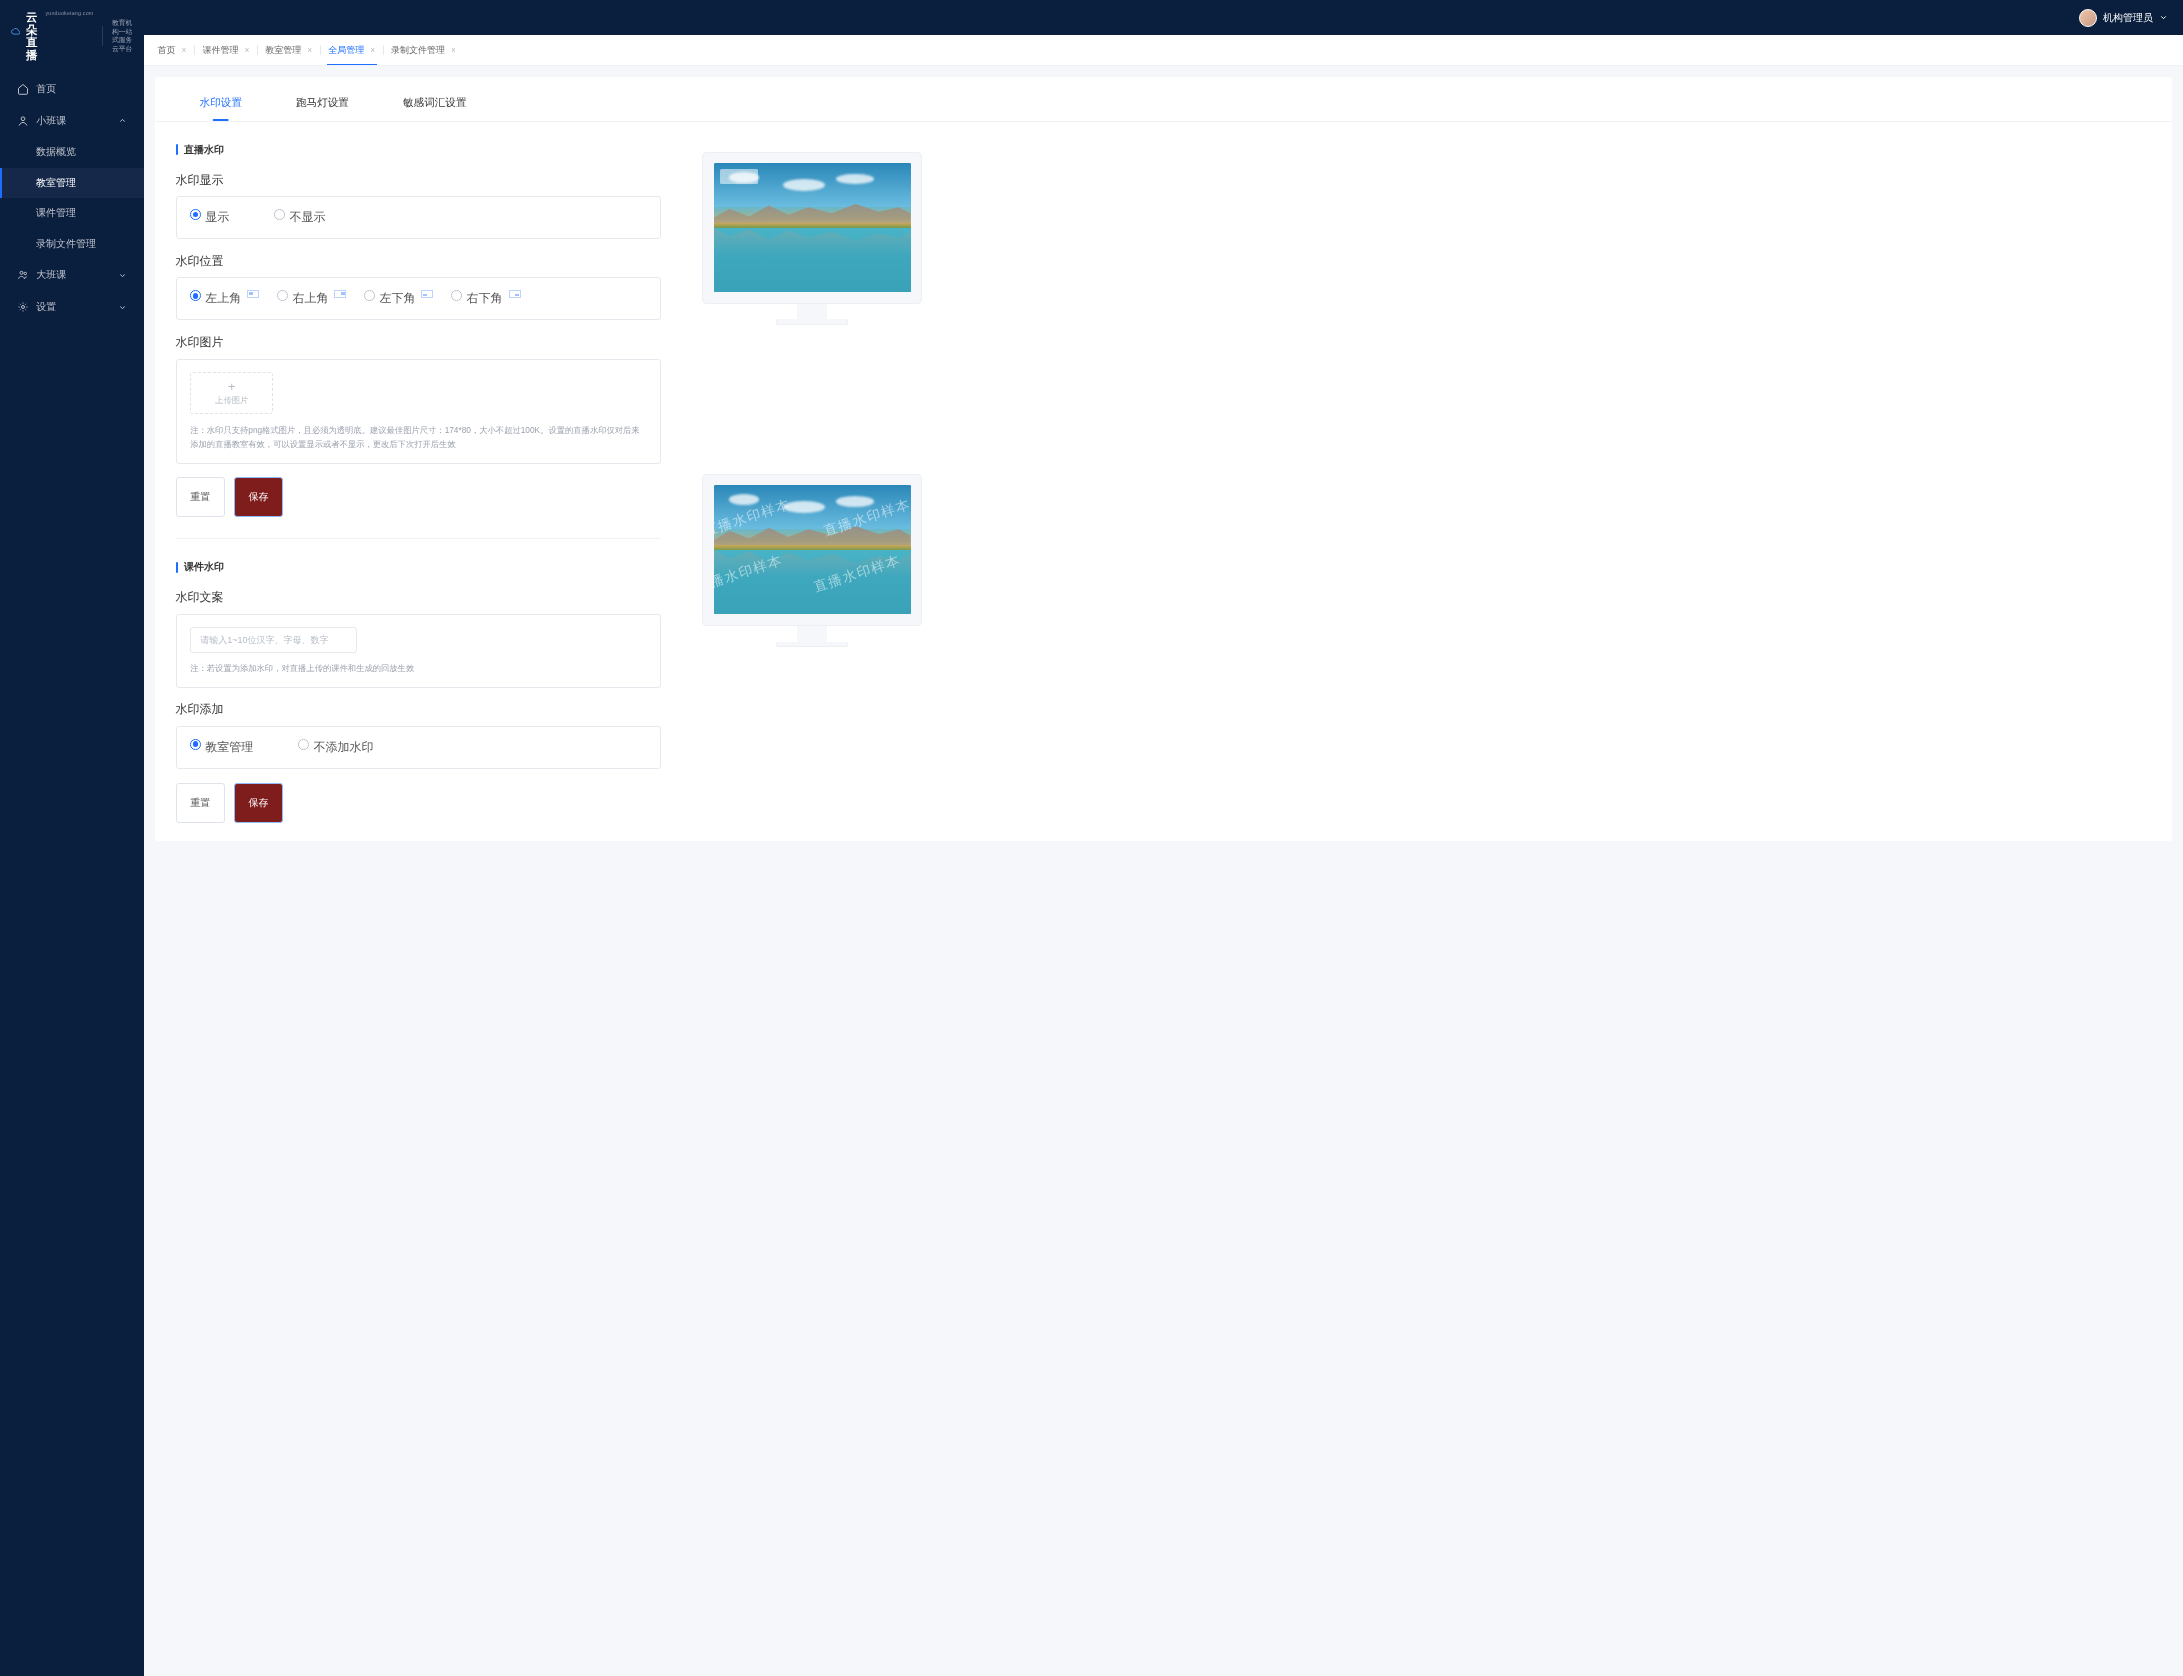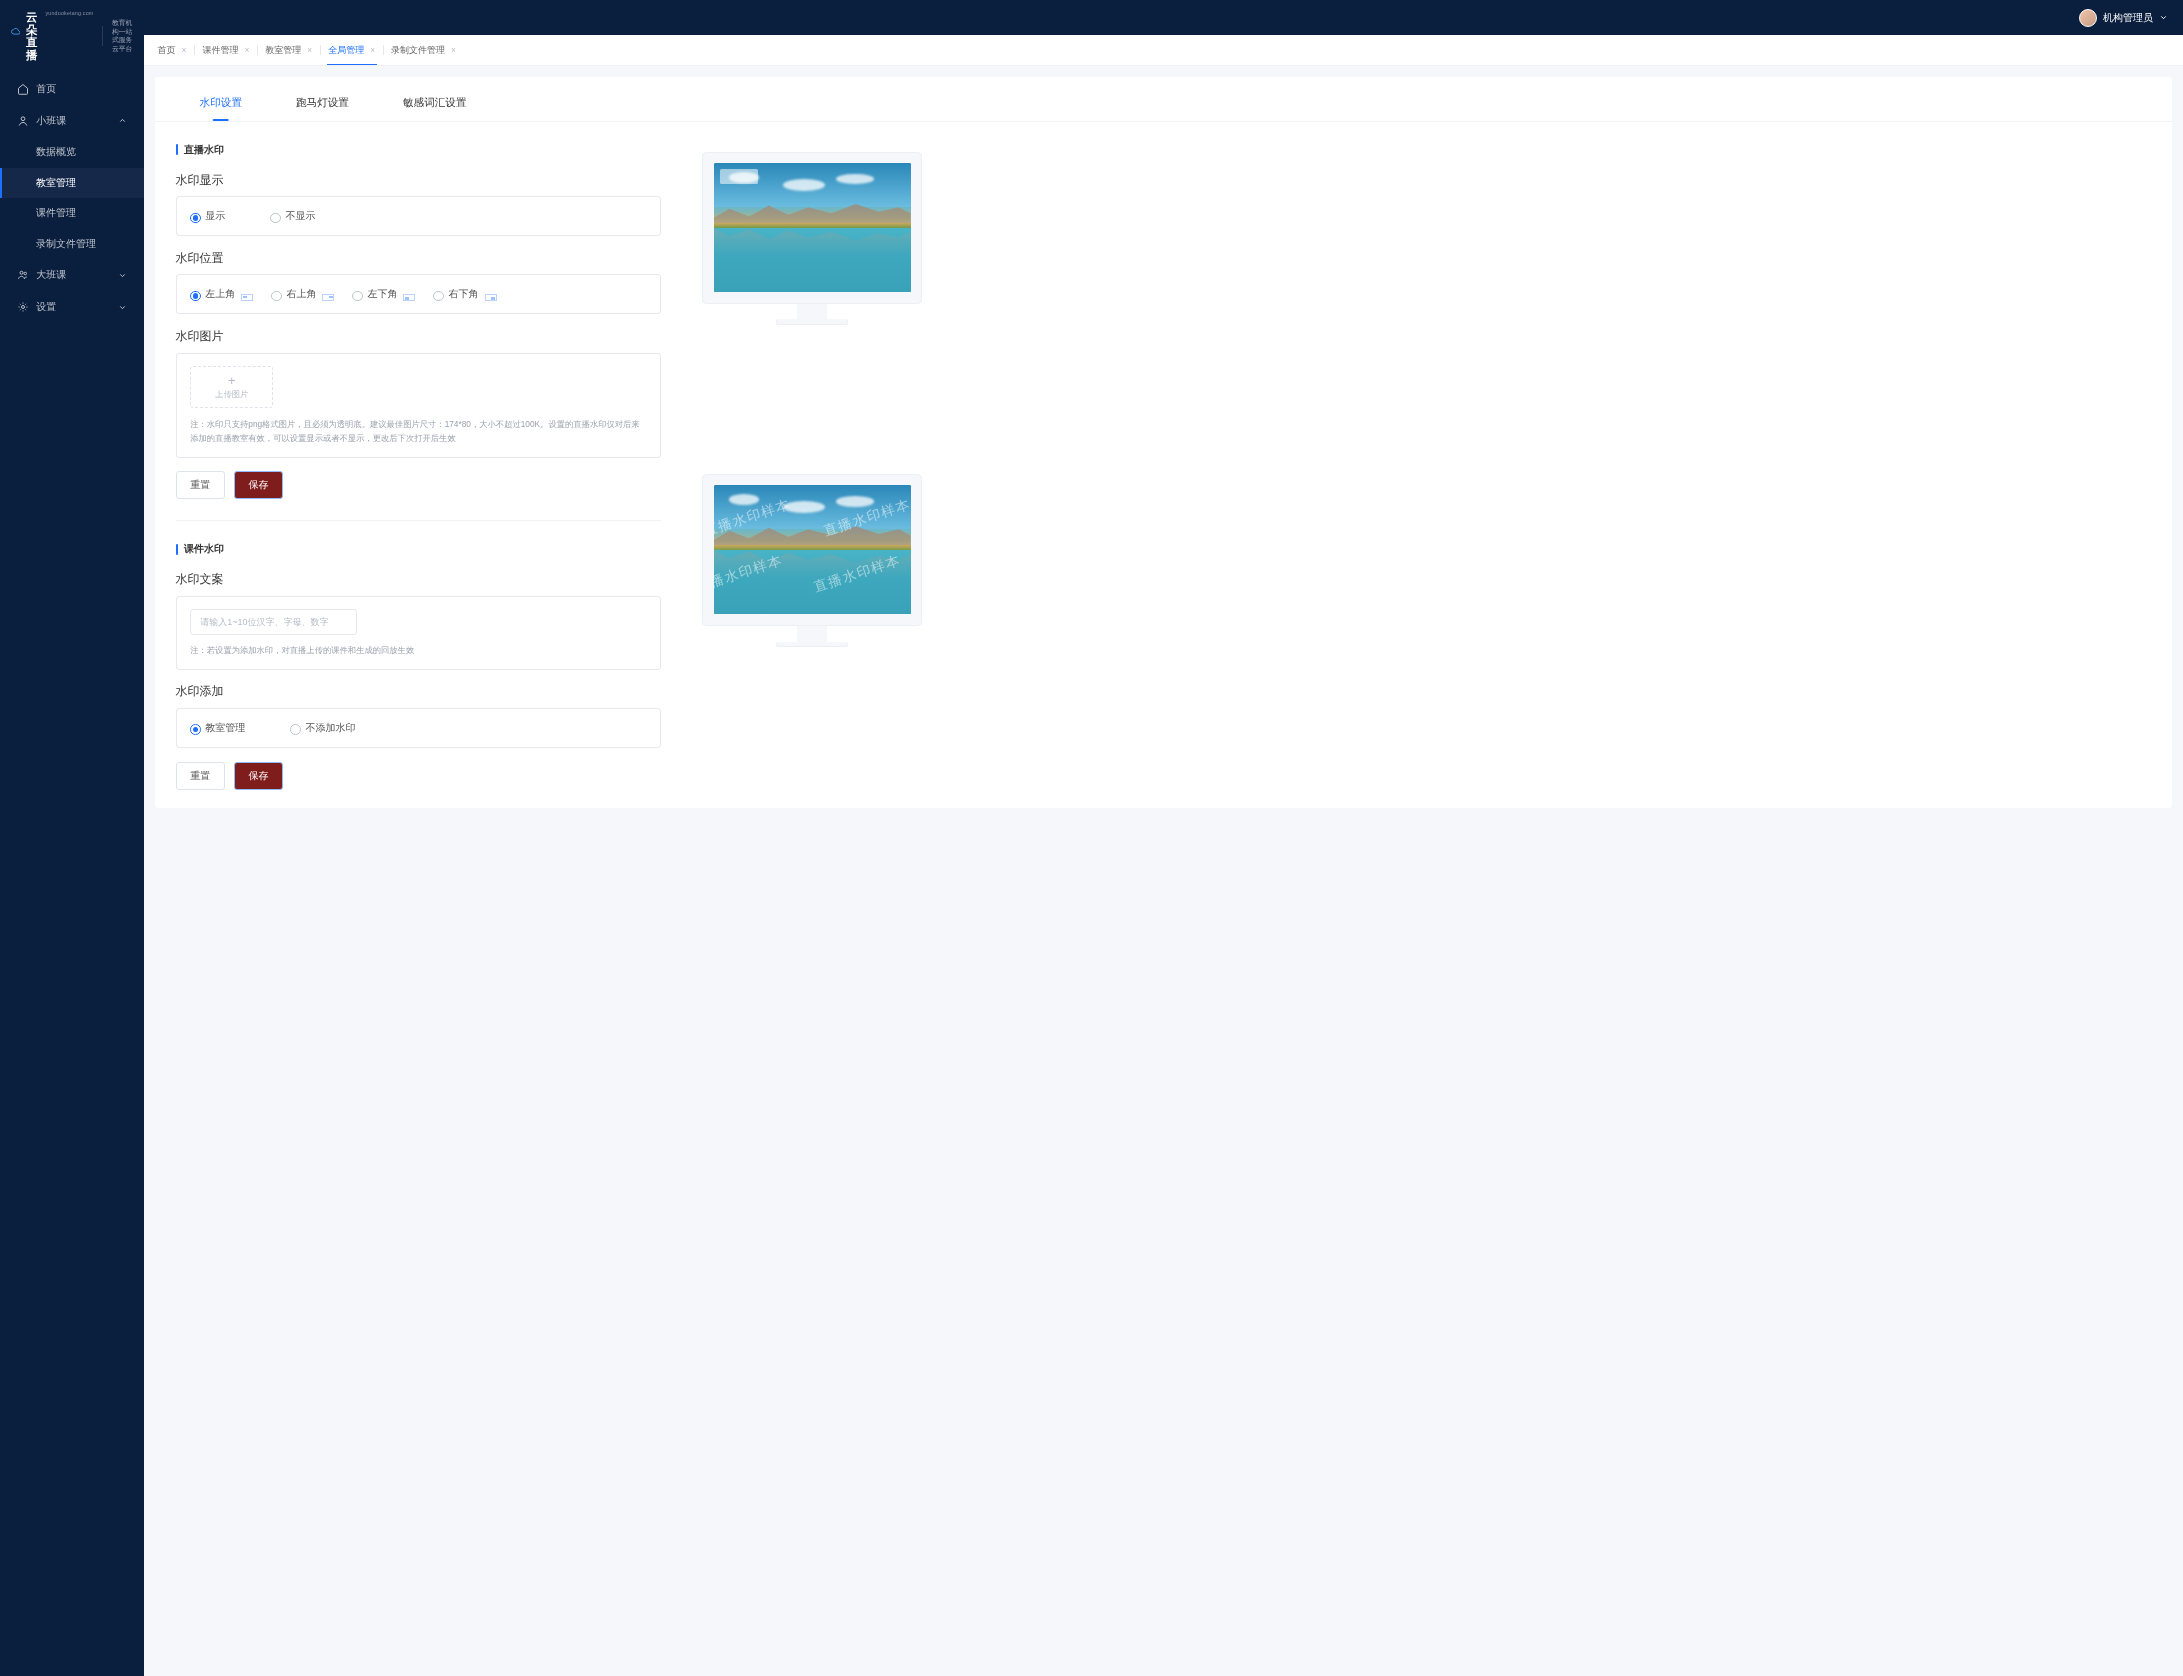--- a/index.html
+++ b/index.html
@@ -53,39 +53,39 @@
 .col-right { width: 243px; padding-top: 30px; }
 
 .section-header { display: flex; align-items: center; gap: 6px; margin-bottom: 15px; }
 .section-bar { width: 2.3px; height: 10.6px; background: #1e6fff; border-radius: 1.5px; }
 .section-title { font-size: 10px; font-weight: 600; color: #333; }
 
 .field-label { font-size: 12px; color: #333; margin-bottom: 7.6px; }
 .field-box { border: 0.8px solid #e6e8ee; border-radius: 3px; padding: 12px 13.6px; margin-bottom: 13.6px; }
 .radio-row { display: flex; gap: 45px; flex-wrap: wrap; }
 .radio-row.pos { gap: 18px; }
-.radio-item { display: flex; align-items: flex-end; gap: 4.5px; cursor: pointer; font-size: 10px; color: #555; }
+.radio-item { display: flex; align-items: flex-start; gap: 4.5px; cursor: pointer; font-size: 12px; color: #555; }
 .radio { width: 10.6px; height: 10.6px; border: 0.8px solid #c0c4cc; border-radius: 50%; position: relative; flex-shrink: 0; }
 .radio.checked { border-color: #1e6fff; }
 .radio.checked::after { content: ""; position: absolute; top: 1.5px; left: 1.5px; right: 1.5px; bottom: 1.5px; background: #1e6fff; border-radius: 50%; }
 
 .pos-thumb { width: 12px; height: 7.6px; border: 0.8px solid #bcd3ff; margin-left: 1.5px; position: relative; }
 .pos-thumb span { position: absolute; width: 3.8px; height: 2.3px; background: #9ec3ff; }
 .pos-thumb.tl span { top: 0.8px; left: 0.8px; }
 .pos-thumb.tr span { top: 0.8px; right: 0.8px; }
 .pos-thumb.bl span { bottom: 0.8px; left: 0.8px; }
 .pos-thumb.br span { bottom: 0.8px; right: 0.8px; }
 
 .upload-box { border: 0.8px dashed #dfe3ea; border-radius: 3px; width: 83px; height: 42px; display: flex; flex-direction: column; align-items: center; justify-content: center; gap: 1.5px; cursor: pointer; color: #b5bcc7; margin-bottom: 9px; }
 .upload-box .plus { font-size: 13.6px; line-height: 1; }
 .upload-box .upload-text { font-size: 8.3px; }
 .hint { font-size: 8.3px; color: #9aa1ad; line-height: 1.7; }
 
 .btn-row { display: flex; gap: 9px; margin-top: 13.6px; }
-.btn { height: 28px; padding: 0 13.6px; border-radius: 3px; font-size: 10px; cursor: pointer; border: 0.8px solid #dfe3ea; background: #fff; color: #555; display: inline-flex; align-items: center; }
+.btn { height: 40px; padding: 0 13.6px; border-radius: 3px; font-size: 10px; cursor: pointer; border: 0.8px solid #dfe3ea; background: #fff; color: #555; display: inline-flex; align-items: center; }
 .btn.primary { background: #7f1d1d; border-color: #90bbff; color: #fff; }
 
 .input-text { width: 167px; height: 26px; border: 0.8px solid #e6e8ee; border-radius: 3px; padding: 0 9px; font-size: 9px; color: #333; outline: none; }
 .input-text::placeholder { color: #b5bcc7; }
 
 hr.divider { border: none; border-top: 0.8px solid #f0f2f5; margin: 21px 0; }
 
 
 .monitor { width: 220px; background: #f5f7fa; border: 0.8px solid #eceff3; border-radius: 4.5px; padding: 10.6px; position: relative; }
 .monitor-screen { width: 100%; height: 129px; border-radius: 1.5px; position: relative; overflow: hidden; background: linear-gradient(180deg,#3ba2d0 0%,#5ab8d8 32%,#9cb59a 42%,#c8aa7e 48%,#37a0b9 52%,#2c93ac 80%,#2c93ac 100%); }

